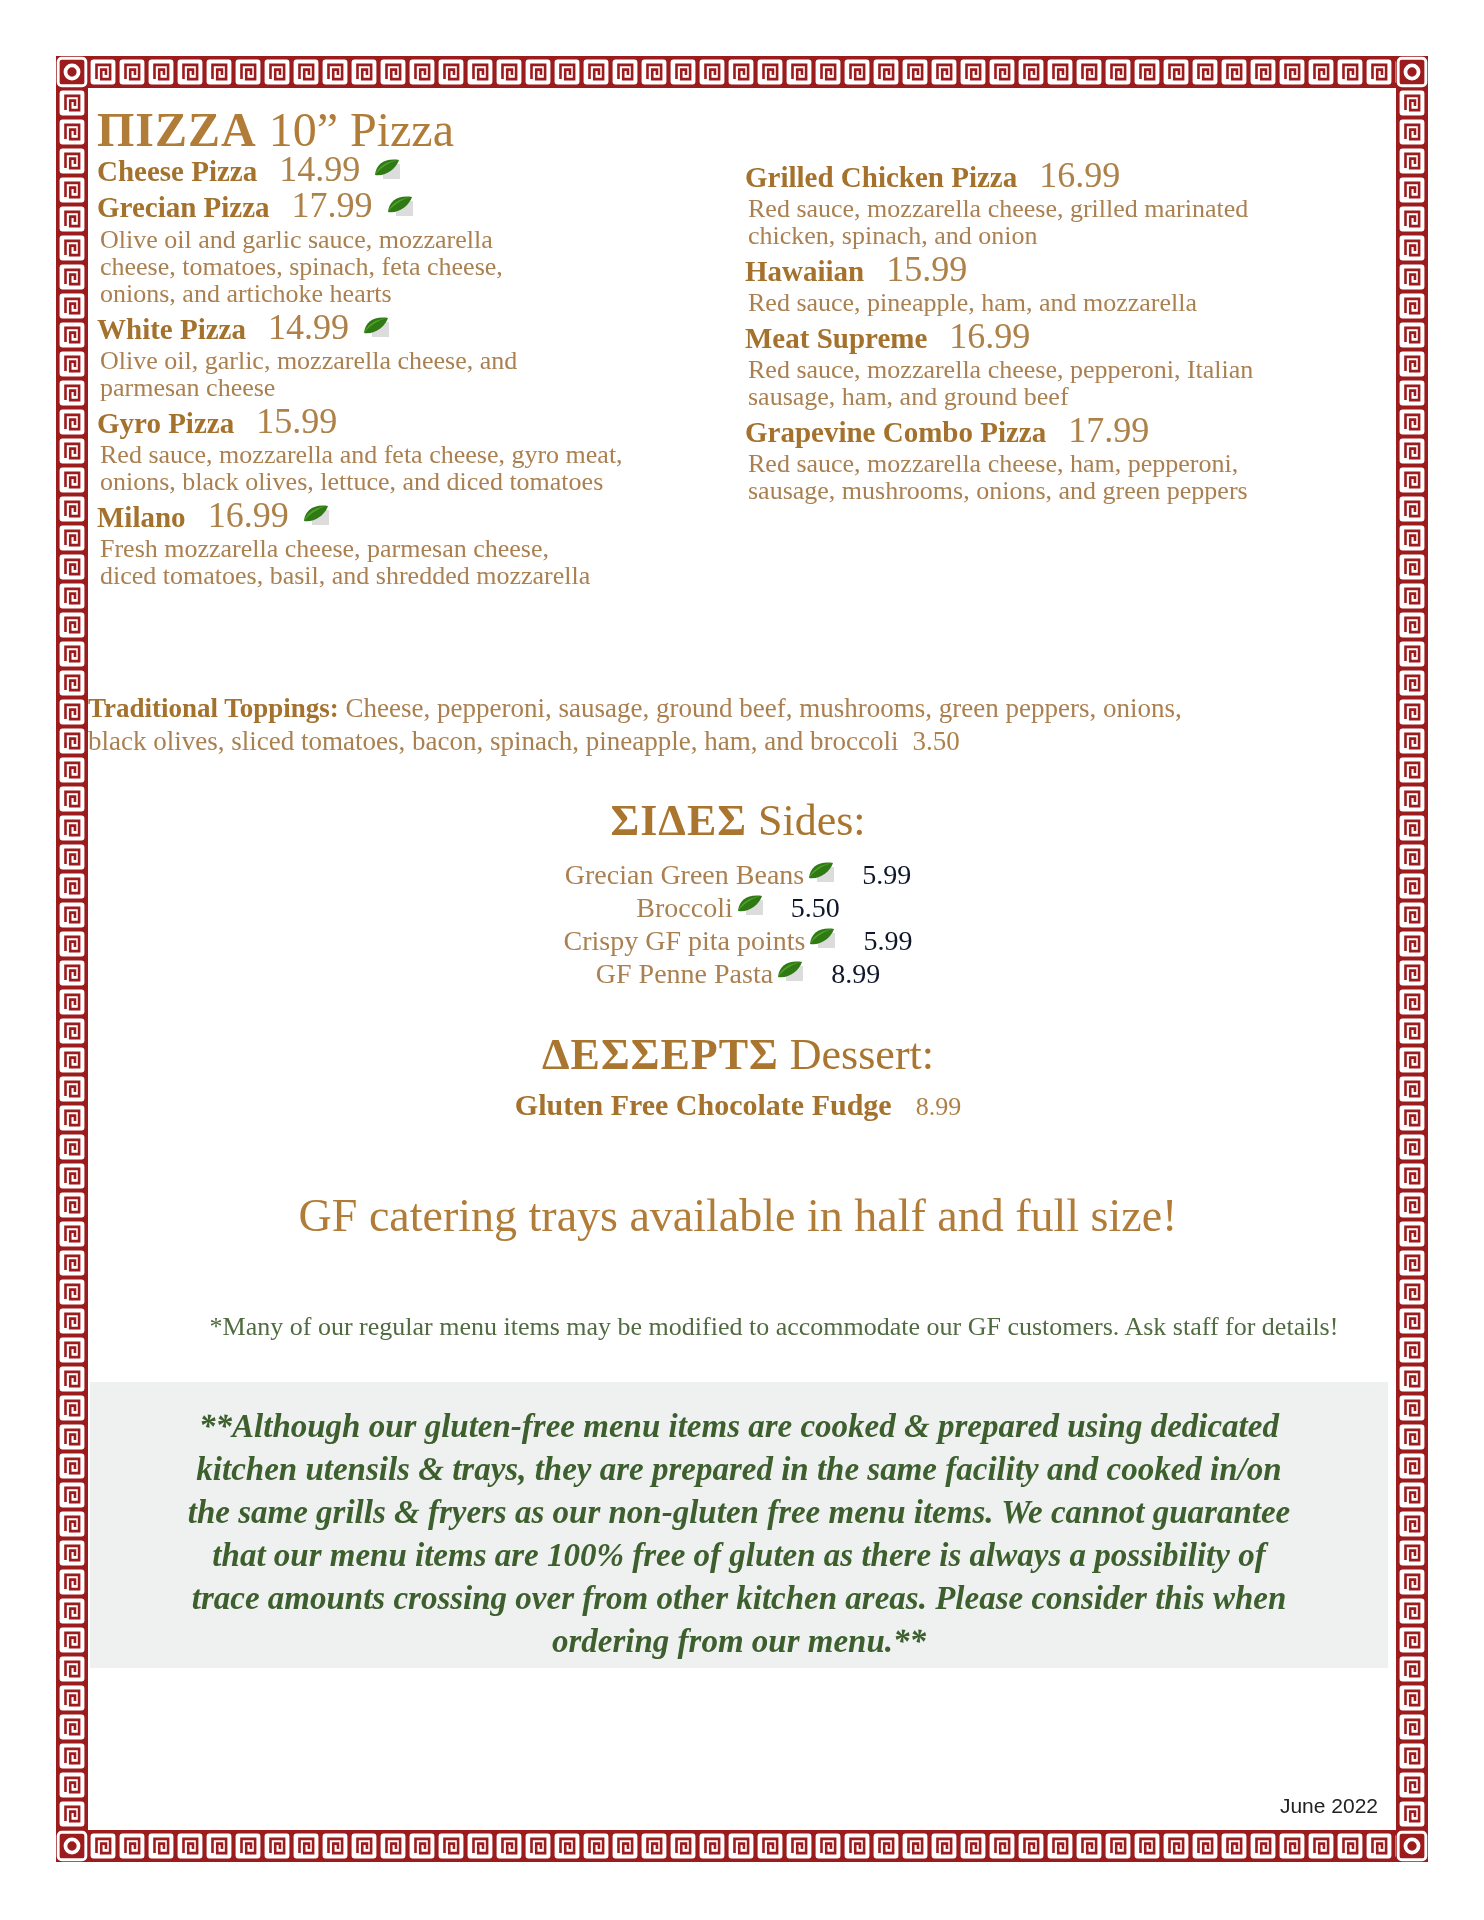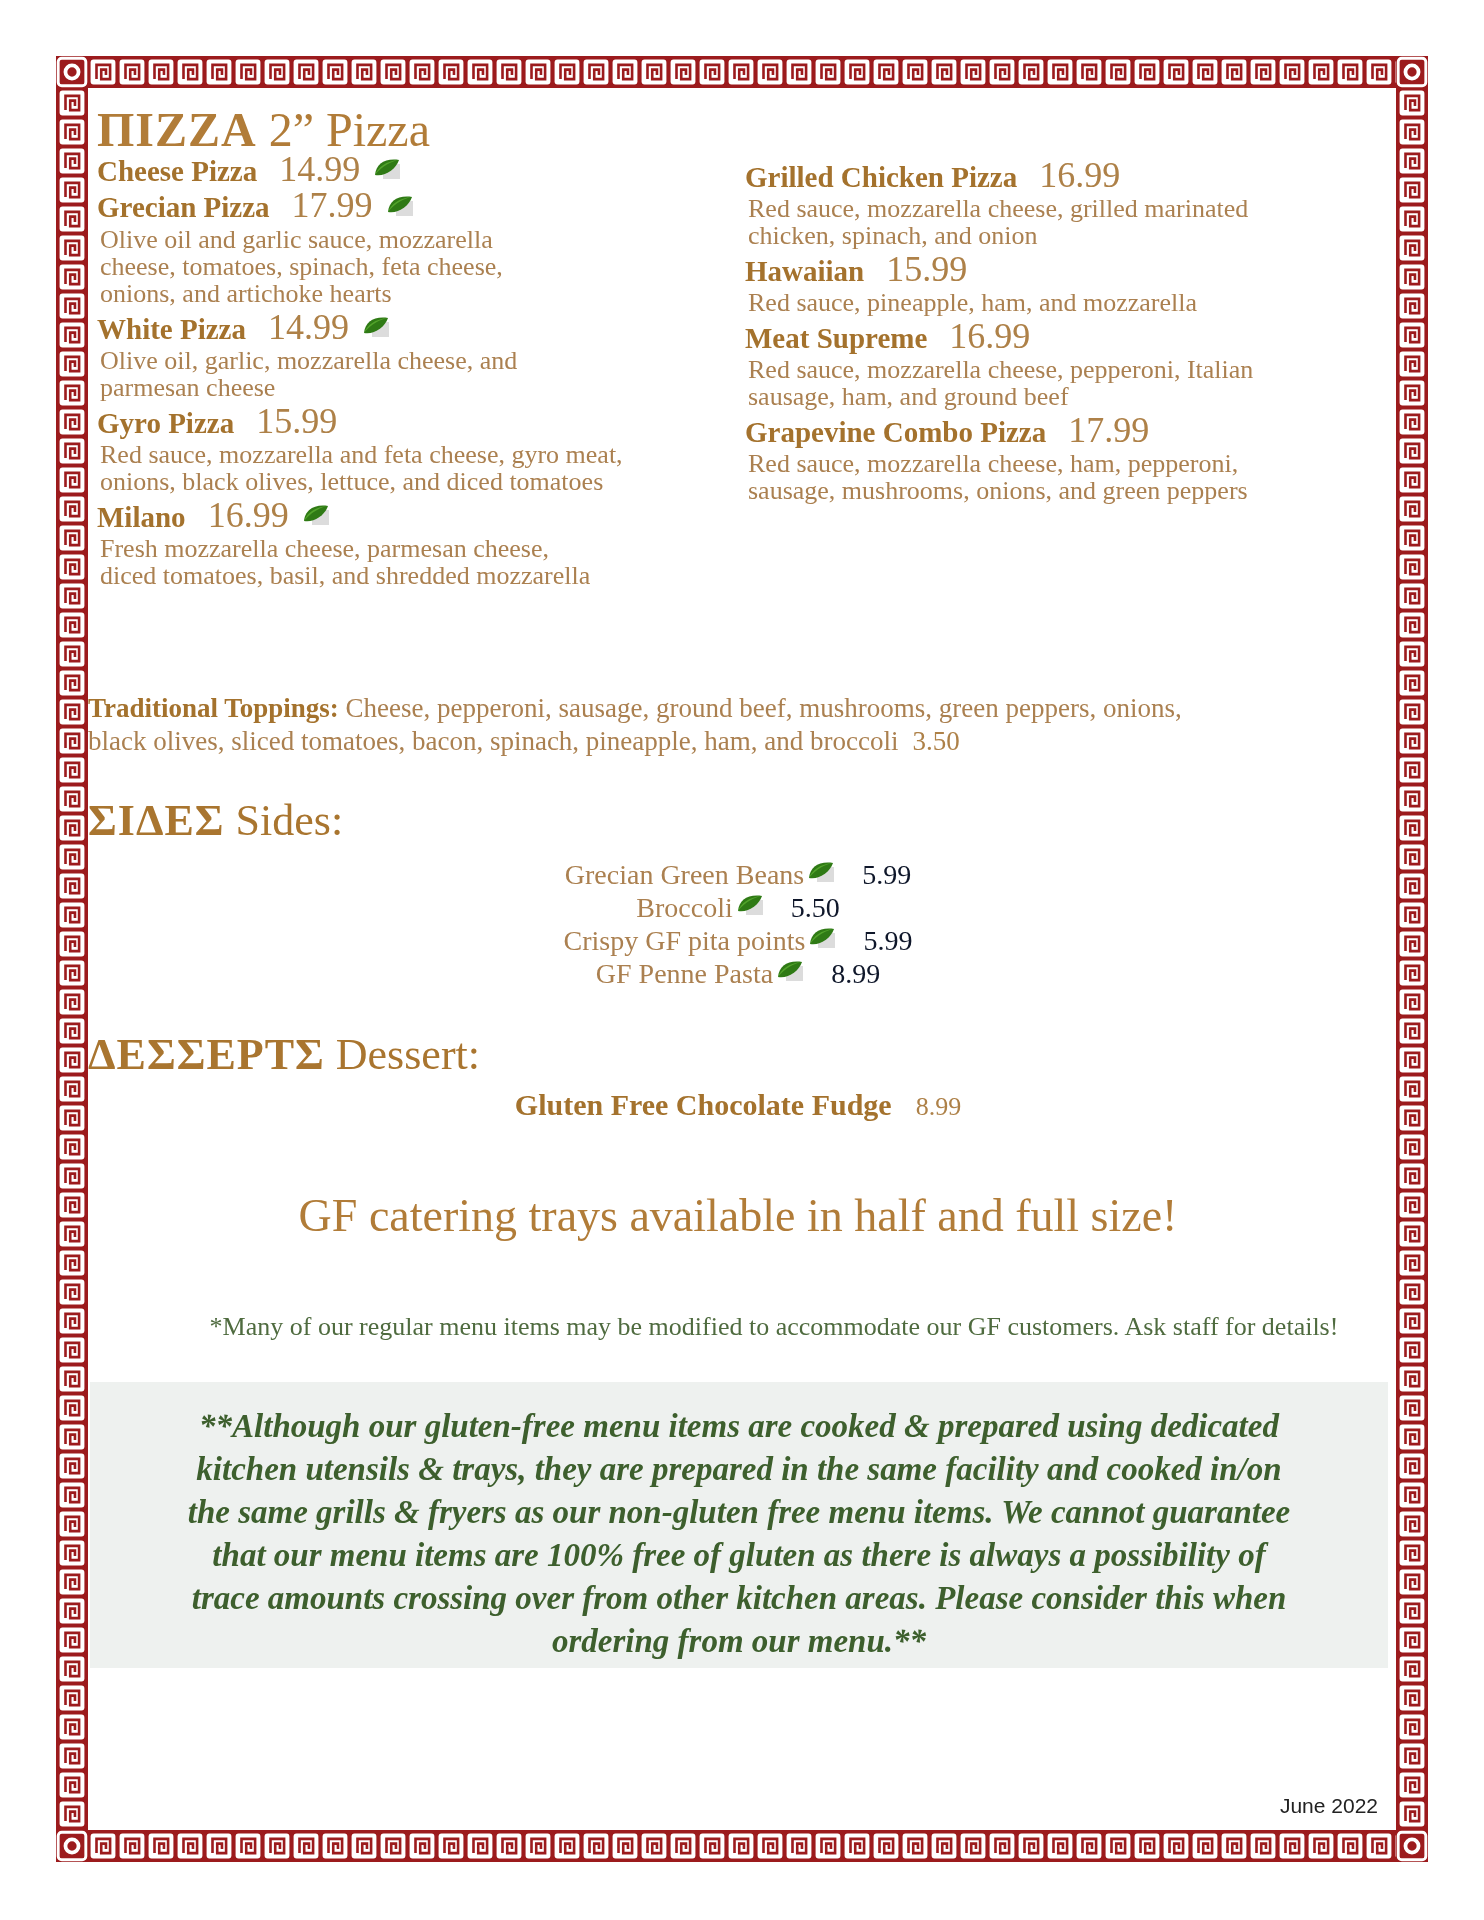--- a/index.html
+++ b/index.html
@@ -21,21 +21,21 @@
   .col.left  { left:97px;  top:152px; width:645px; }
   .col.right { left:745px; top:158px; width:610px; }
   .name-line { font-size:29px; line-height:34px; color:#a4722d; white-space:nowrap; }
   .item-name { font-weight:bold; }
   .item-price { font-weight:normal; color:#ae8148; font-size:36px; margin-left:22px; }
   .item-desc { font-size:26px; line-height:27px; color:#ab8050; margin:1px 0 3px 3px; white-space:pre; }
   .leaf { display:inline-block; vertical-align:middle; margin-left:12px; margin-top:-6px; }
   .toppings { position:absolute; left:88px; top:692px; width:1310px; font-size:27px; line-height:33px; color:#ab8050; white-space:pre; }
   .t-label { font-weight:bold; color:#a4722d; }
   .t-price { margin-left:14px; color:#ae8148; }
-  .sec-heading { position:absolute; left:88px; width:1300px; text-align:left; color:#a9752f; font-size:44px; line-height:50px; }
+  .sec-heading { position:absolute; left:88px; width:1300px; text-align:center; color:#a9752f; font-size:44px; line-height:50px; }
   .sec-heading .greek { font-weight:bold; letter-spacing:1px; }
   .sides-h { top:796px; }
   .dessert-h { top:1030px; }
   .sides-list { position:absolute; left:88px; top:858px; width:1300px; text-align:center; }
   .side-line { font-size:28px; line-height:33px; color:#ab8050; white-space:nowrap; }
   .side-line .leaf { margin-left:2px; }
   .side-price { margin-left:26px; color:#0f172a; }
   .dessert-item { position:absolute; left:88px; top:1088px; width:1300px; text-align:center; font-size:30px; color:#a4722d; }
   .dessert-item .d-name { font-weight:bold; }
   .dessert-item .d-price { font-weight:normal; font-size:26px; color:#ae8148; margin-left:24px; }
@@ -938,21 +938,21 @@
         </svg>
       </span>
       <span class="corner" style="left:1396px;top:1830px;">
         <svg viewBox="0 0 22 22" width="32" height="32">
           <rect x="1.5" y="1.5" width="19" height="19" rx="2.5" fill="#9c1b1d" stroke="#ffffff" stroke-width="2"></rect>
           <circle cx="11" cy="11" r="4.5" fill="none" stroke="#ffffff" stroke-width="2.6"></circle>
         </svg>
       </span>
     </div>
 
-  <div class="title"><span class="tg">ΠIZZA</span><span class="tl"> 2” Pizza</span></div>
+  <div class="title"><span class="tg">ΠIZZA</span><span class="tl"> 10” Pizza</span></div>
 
   <div class="col left" id="col-left">
       <div class="menu-item">
         <div class="name-line"><span class="item-name">Cheese Pizza</span><span class="item-price">14.99</span><span class="leaf"><svg width="30" height="26" viewBox="0 0 30 26">
               <rect x="11" y="9" width="17" height="15" fill="#dcdcdc"></rect>
               <path d="M3,20 C4,9 13,3 27,5 C24,14 13,22 3,20 Z" fill="#2f7a15"></path>
               <path d="M3,20 C6,12 14,6 27,5 C20,6 10,11 3,20 Z" fill="#52a32b"></path>
             </svg></span></div>
       </div>
       <div class="menu-item">

